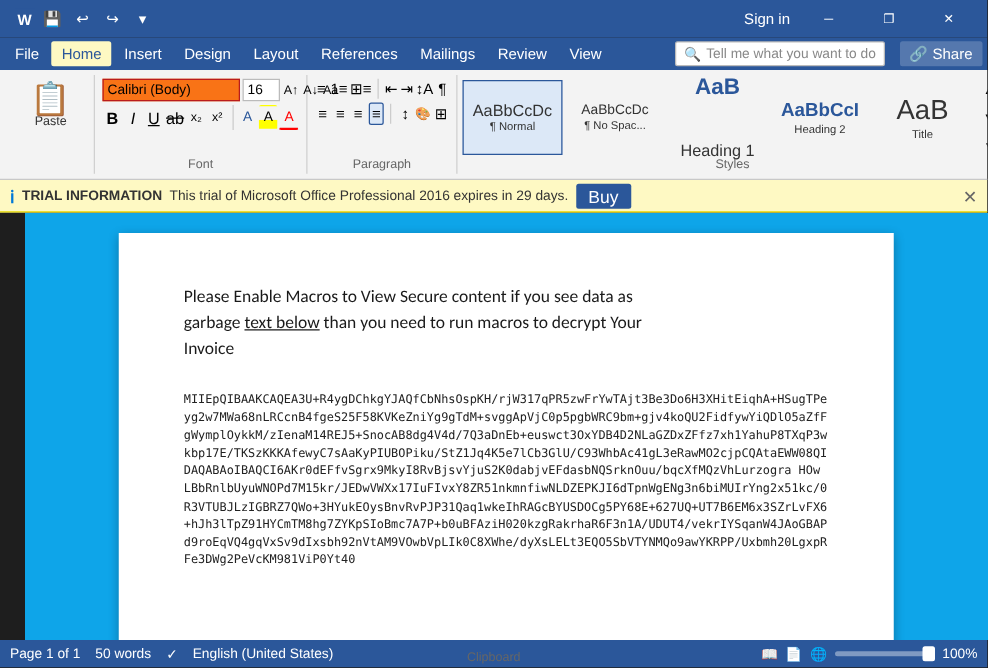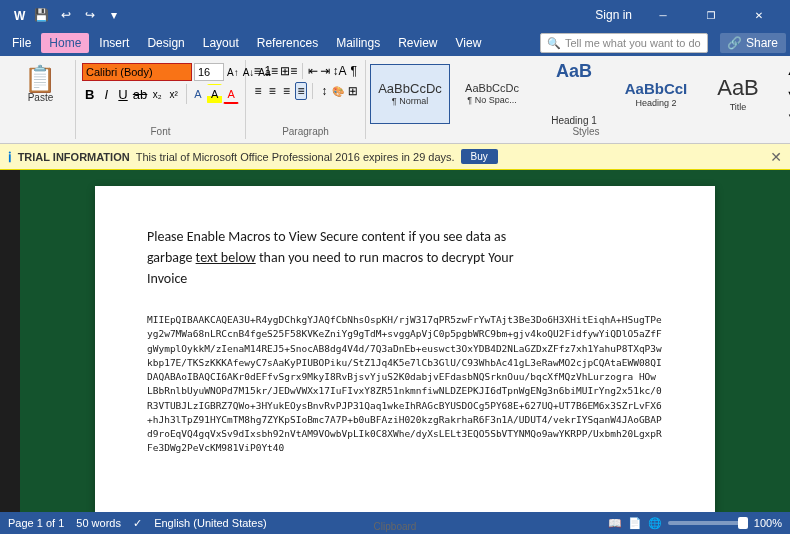--- a/index.html
+++ b/index.html
@@ -59,21 +59,21 @@
       padding: 0 4px;
       gap: 2px;
     }
     .menu-item {
       color: white;
       font-size: 12px;
       padding: 3px 8px;
       cursor: pointer;
       border-radius: 2px;
     }
-    .menu-item.active { background: #f9a8d4; color: #2b579a; }
+    .menu-item.active { background: #fef9c3; color: #2b579a; }
 
     
     .ribbon {
       background: #f3f3f3;
       border-bottom: 1px solid #c8c8c8;
       padding: 4px 6px 4px 6px;
       display: flex;
       align-items: stretch;
       gap: 0;
       height: 88px;
@@ -198,35 +198,35 @@
     }
     .trial-message {
       color: #333;
       font-size: 11px;
     }
     .trial-buy-btn {
       background: #2b579a;
       color: white;
       border: none;
       padding: 2px 10px;
-      font-size: 10px;
+      font-size: 14px;
       cursor: pointer;
       border-radius: 2px;
     }
     .trial-close {
       position: absolute;
       right: 8px;
       cursor: pointer;
       font-size: 14px;
       color: #666;
     }
 
     
     .doc-container {
-      background: #14532d;
+      background: #0ea5e9;
       height: calc(534px - 30px - 26px - 88px - 26px - 22px);
       overflow-y: auto;
       display: flex;
       justify-content: center;
       padding: 16px 0;
       margin-left: 20px;
     }
     .doc-page {
       background: white;
       width: 620px;
@@ -482,21 +482,21 @@
     <div class="style-item active">
       <div class="style-preview style-normal">AaBbCcDc</div>
       <div style="font-size:9px;color:#333;">¶ Normal</div>
     </div>
     <div class="style-item">
       <div class="style-preview style-nospace">AaBbCcDc</div>
       <div style="font-size:9px;color:#333;">¶ No Spac...</div>
     </div>
     <div class="style-item">
       <div class="style-preview style-h1">AaB</div>
-      <div style="font-size:10px;color:#333;margin-top:32px;">Heading 1</div>
+      <div style="font-size:13px;color:#333;margin-top:32px;">Heading 1</div>
     </div>
     <div class="style-item">
       <div class="style-preview style-h2">AaBbCcI</div>
       <div style="font-size:9px;color:#333;">Heading 2</div>
     </div>
     <div class="style-item">
       <div class="style-preview style-title">AaB</div>
       <div style="font-size:9px;color:#333;">Title</div>
     </div>
     <div style="display:flex;flex-direction:column;gap:2px;justify-content:center;">

